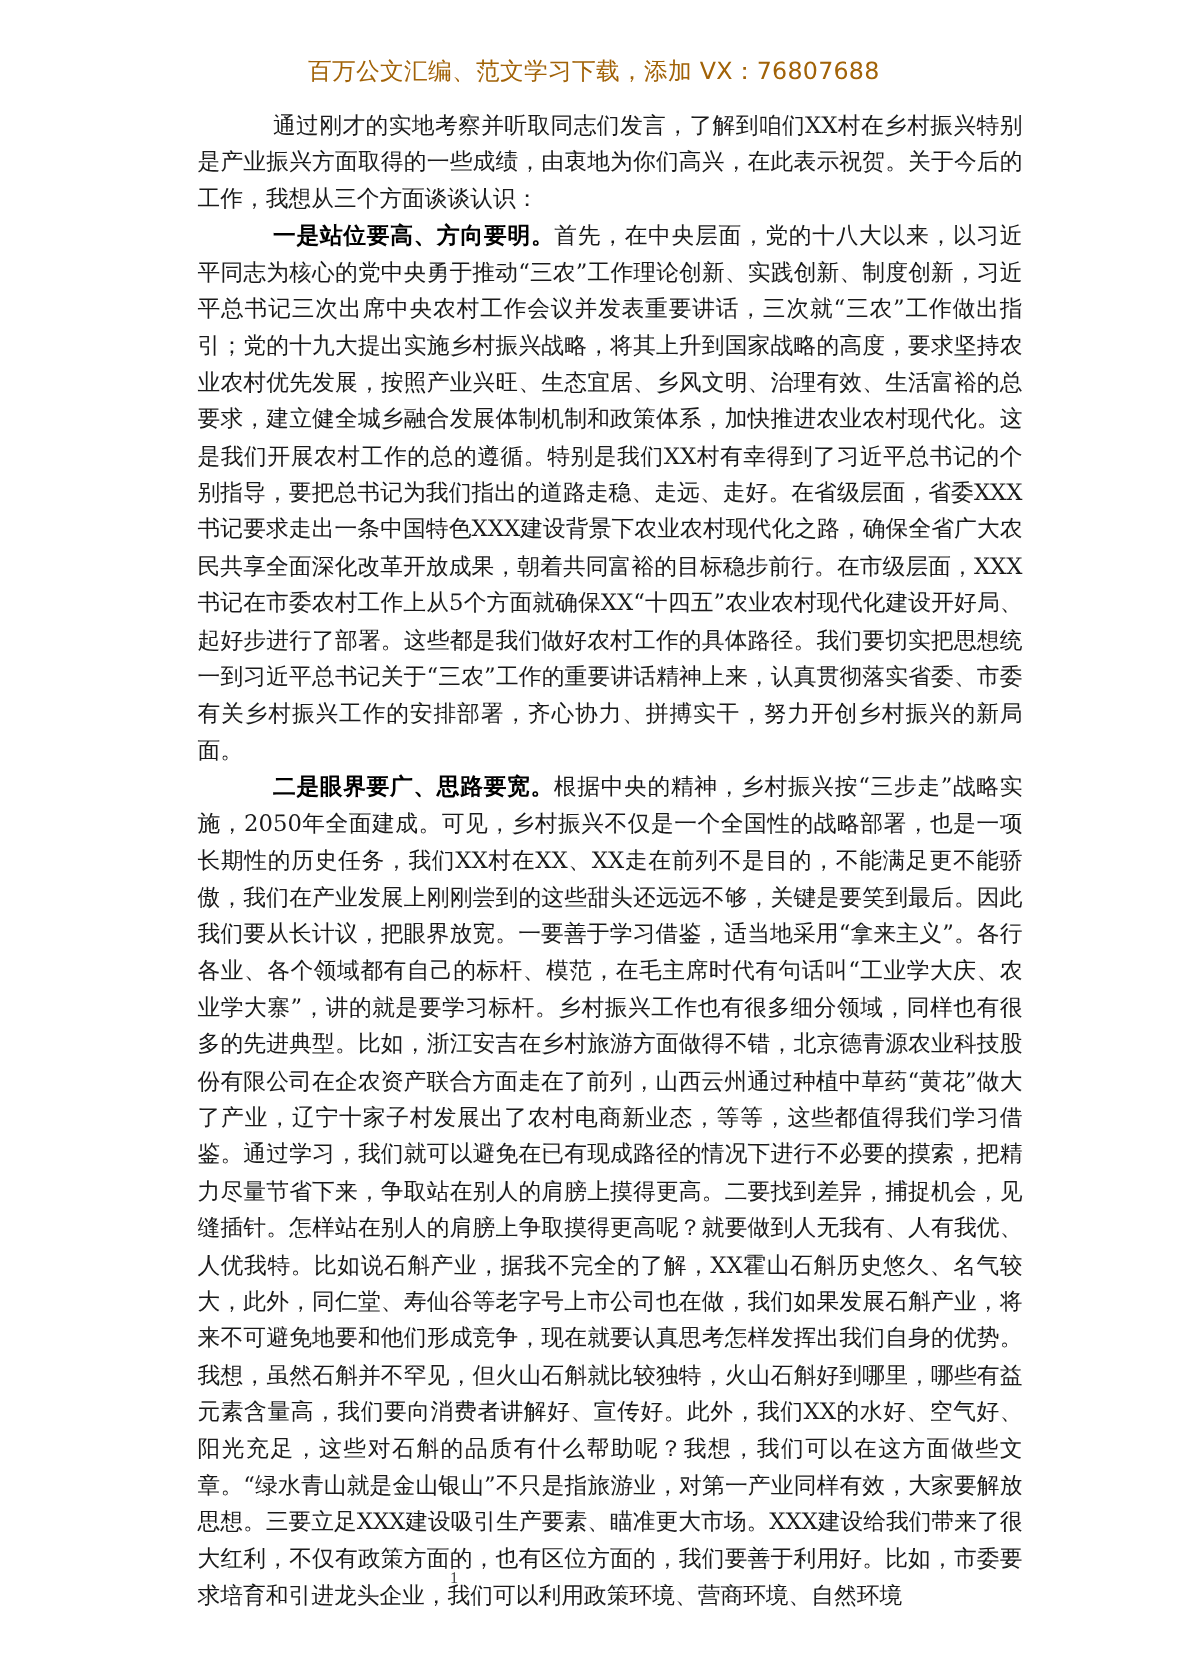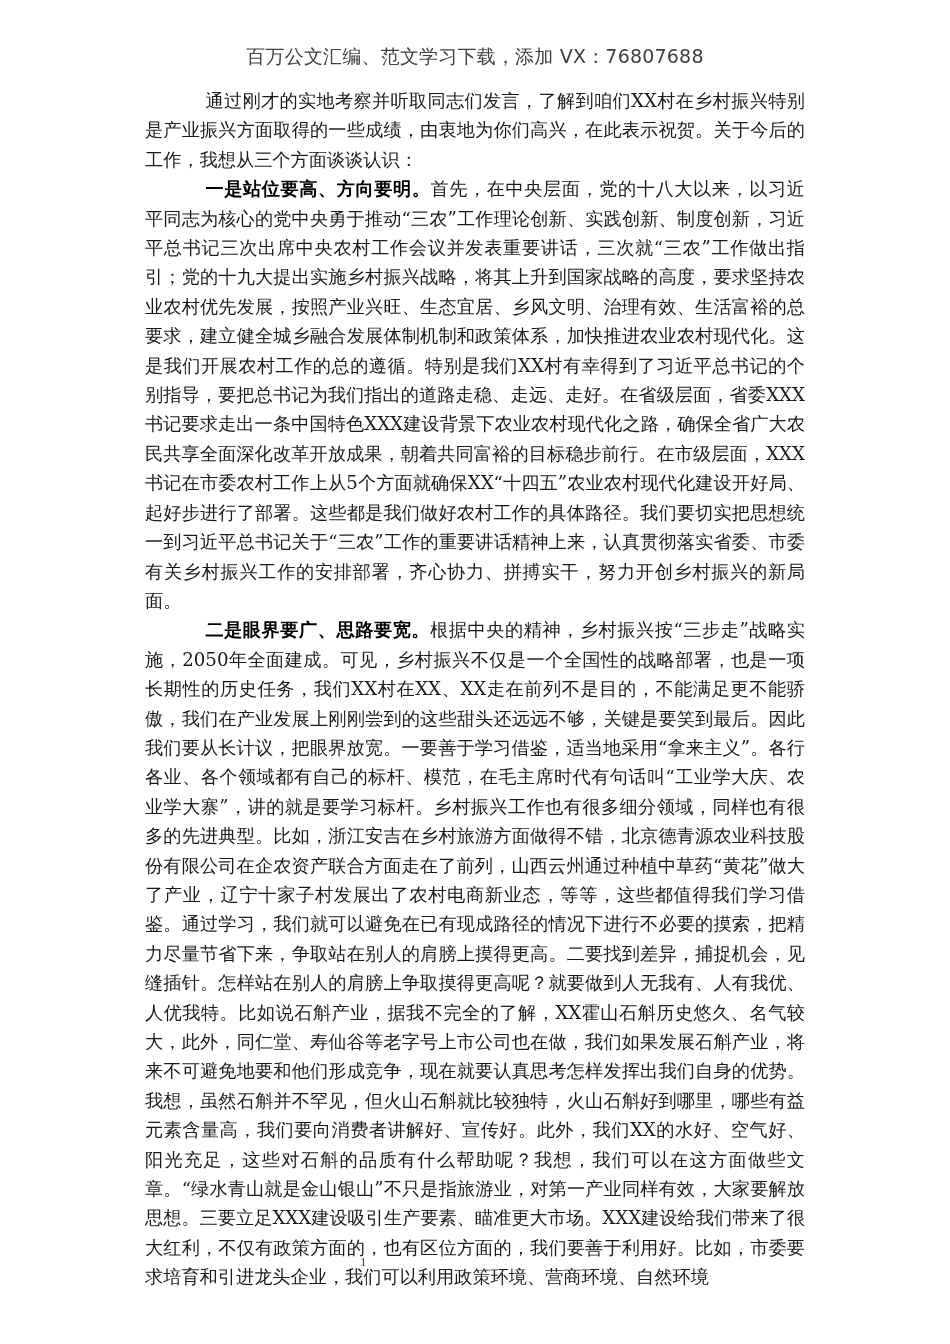--- a/index.html
+++ b/index.html
@@ -1,24 +1,24 @@
 <!DOCTYPE html>
 <html><head>
 <meta charset="utf-8">
 <style>
   html, body { margin: 0; padding: 0; background: #ffffff; }
   body { width: 950px; height: 1344px; position: relative; overflow: hidden; }
   .page { position: absolute; left: 0; top: 0; width: 950px; height: 1344px; background: #fff; }
   .header {
     position: absolute; left: 0; top: 44px; width: 950px; text-align: center;
     font-family: "DejaVu Sans", "Liberation Sans", sans-serif;
-    font-size: 19px; color: #404040; letter-spacing: 0.2px;
+    font-size: 19px; color: #a16207; letter-spacing: 0.2px;
   }
   .body-text {
-    position: absolute; left: 145px; top: 86px; width: 660px;
+    position: absolute; left: 158px; top: 86px; width: 660px;
     font-family: "DejaVu Serif", "Liberation Serif", serif;
     font-size: 18.2px; line-height: 29.4px; color: #1a1a1a;
     text-align: justify;
   }
   .body-text p { margin: 0; text-indent: 2em; }
   .body-text b { font-weight: bold; color: #000; margin-left: 24px; }
   .page-num {
     position: absolute; left: 360px; top: 1254px;
     font-family: "Liberation Serif", serif; font-size: 13px; color: #444;
   }

